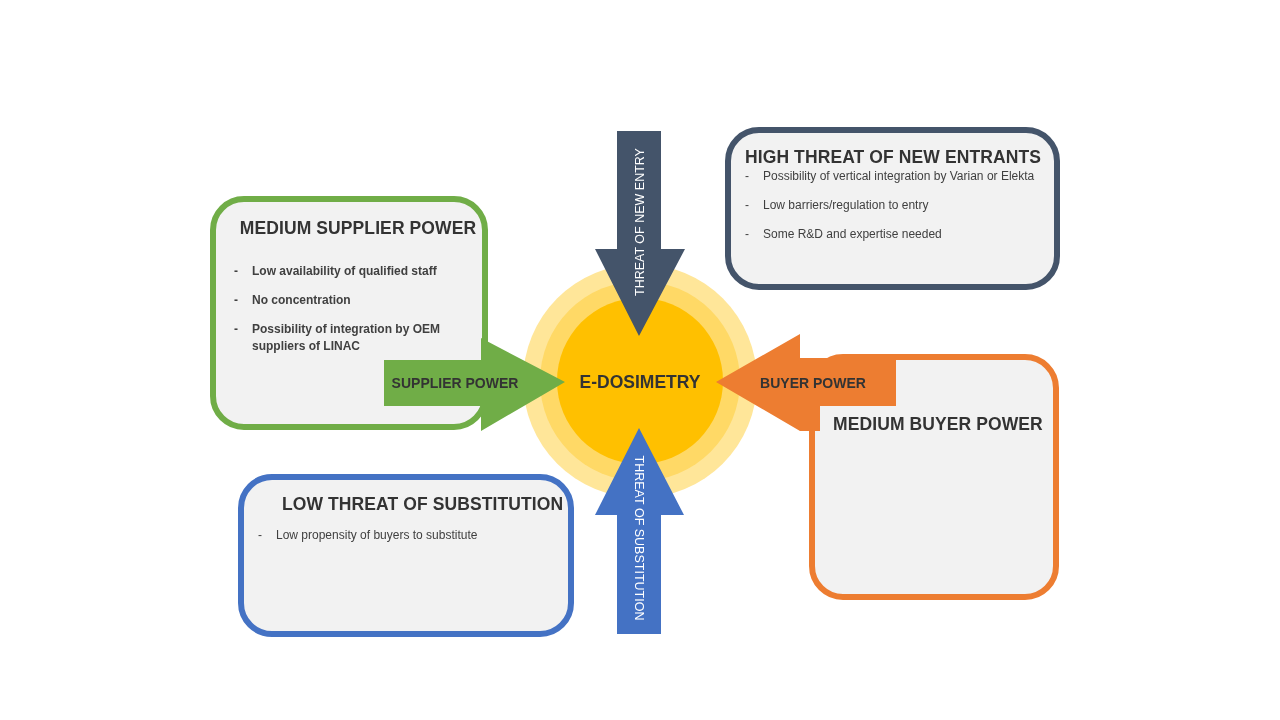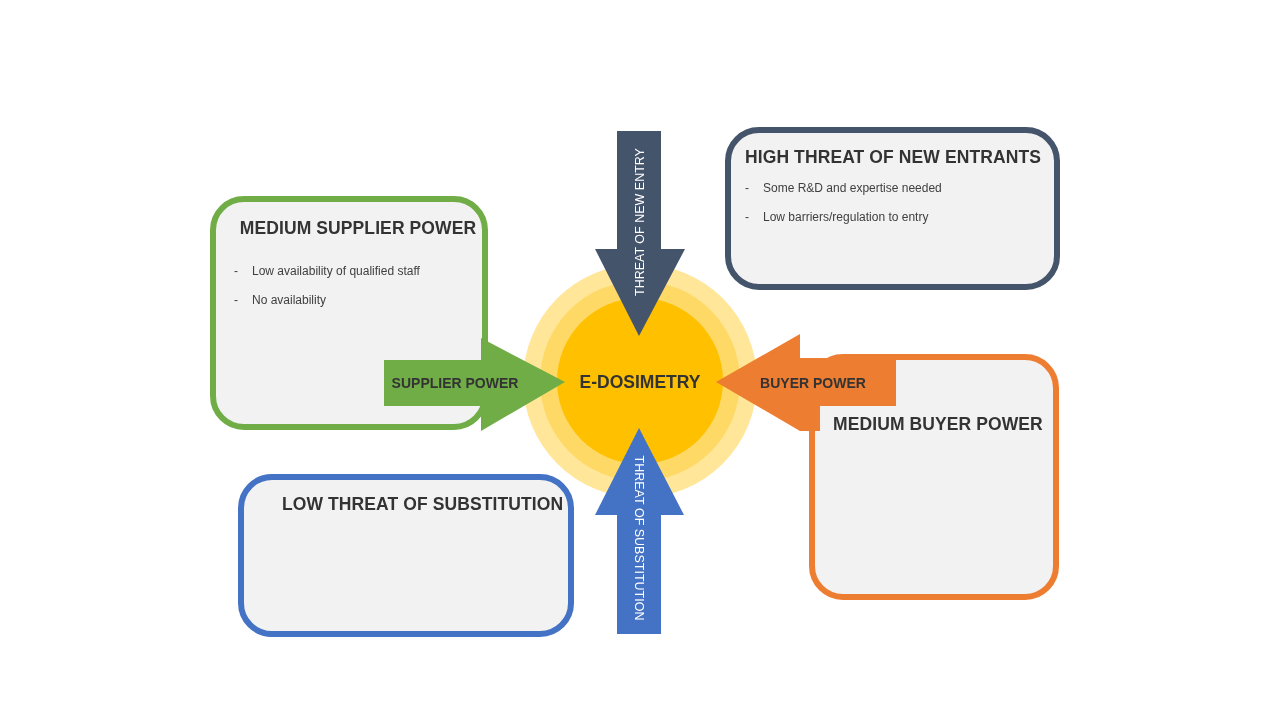--- a/index.html
+++ b/index.html
@@ -9,24 +9,24 @@
     .box { position: absolute; box-sizing: border-box; background: #f2f2f2; border-style: solid; border-width: 6px; border-radius: 34px; color: #333; }
     .box h2 { margin: 0; font-weight: bold; font-size: 17.5px; color: #333; letter-spacing: 0.1px; white-space: nowrap; }
     .box ul { list-style: none; margin: 0; padding: 0; }
     .box li { position: relative; font-size: 12px; line-height: 17px; padding-left: 18px; color: #404040; margin-bottom: 12px; }
     .box li::before { content: "-"; position: absolute; left: 0; top: 0; }
     #box-supplier { left: 210px; top: 196px; width: 278px; height: 234px; border-color: #70ad47; padding: 16px 0 0 18px; }
     #box-entrants { left: 725px; top: 127px; width: 335px; height: 163px; border-color: #44546a; padding: 14px 0 0 14px; }
     #box-buyer { left: 809px; top: 354px; width: 250px; height: 246px; border-color: #ed7d31; padding: 54px 0 0 18px; }
     #box-subst { left: 238px; top: 474px; width: 336px; height: 163px; border-color: #4472c4; padding: 14px 0 0 14px; }
     #box-supplier h2 { margin-bottom: 24px; text-align: center; }
-    #box-entrants h2 { margin-bottom: 12px; }
+    #box-entrants h2 { }
     #box-buyer h2 { margin-bottom: 12px; }
     #box-subst h2 { margin-bottom: 12px; margin-left: 24px; }
-    #box-supplier ul { width: 220px; }
+    #box-supplier ul { width: 220px; font-weight: bold; }
     #box-entrants ul { width: 290px; }
     #box-buyer ul { width: 200px; }
     .over { position: absolute; left: 0; top: 0; width: 1280px; height: 720px; pointer-events: none; }
     .over svg { pointer-events: auto; }
     .label { font-family: "Liberation Sans", "DejaVu Sans", sans-serif; }
   </style>
 </head>
 <body>
 
 <div class="stage">
@@ -34,39 +34,42 @@
   <svg class="bg" width="1280" height="720">
     <circle cx="640" cy="381" r="117" fill="#ffe699"></circle>
     <circle cx="640" cy="381" r="100" fill="#ffd966"></circle>
     <circle cx="640" cy="381" r="83" fill="#ffc000"></circle>
   </svg>
 
   <div class="box" id="box-supplier">
     <h2>MEDIUM SUPPLIER POWER</h2>
     <ul>
       <li>Low availability of qualified staff</li>
-      <li>No availability</li>
+      <li>No concentration</li>
+      <li>Possibility  of integration by OEM suppliers  of LINAC</li>
     </ul>
   </div>
 
   <div class="box" id="box-entrants">
     <h2>HIGH THREAT OF NEW ENTRANTS</h2>
     <ul>
+      <li>Possibility  of vertical integration by Varian or Elekta</li>
+      <li>Low barriers/regulation to entry</li>
       <li>Some R&amp;D and expertise needed</li>
-      <li>Low barriers/regulation to entry</li>
     </ul>
   </div>
 
   <div class="box" id="box-buyer">
     <h2>MEDIUM BUYER POWER</h2>
   </div>
 
   <div class="box" id="box-subst">
     <h2>LOW THREAT OF SUBSTITUTION</h2>
     <ul>
+      <li>Low propensity of buyers to substitute</li>
     </ul>
   </div>
 
   <div class="over">
     <svg width="1280" height="720">
 
       <polygon fill="#44546a" points="617,131 661,131 661,249 685,249 639,336 595,249 617,249"></polygon>
       <text class="label" x="0" y="0" font-size="12.5" fill="#ffffff" text-anchor="middle" transform="translate(644,222) rotate(-90)">THREAT OF NEW ENTRY</text>
 
       <polygon fill="#4472c4" points="639,428 684,515 661,515 661,634 617,634 617,515 595,515"></polygon>

